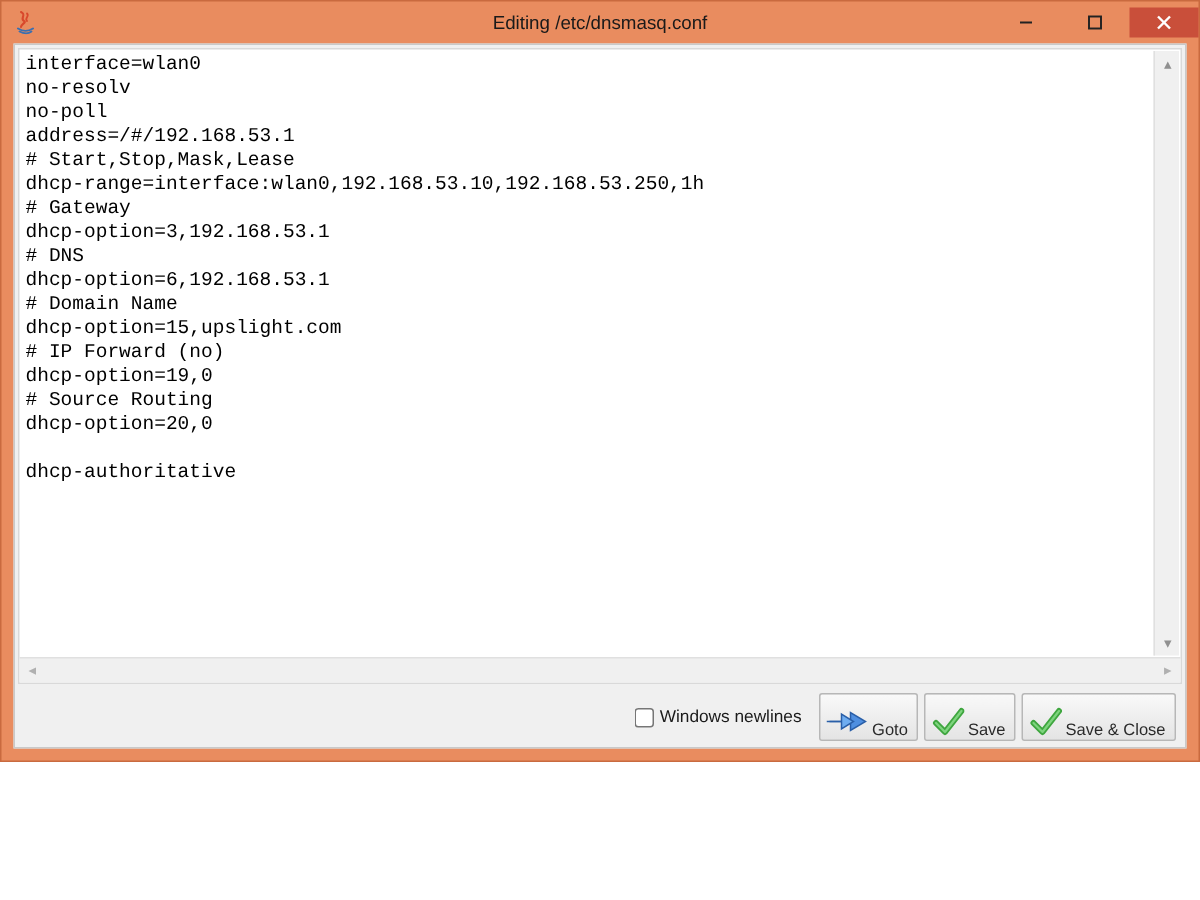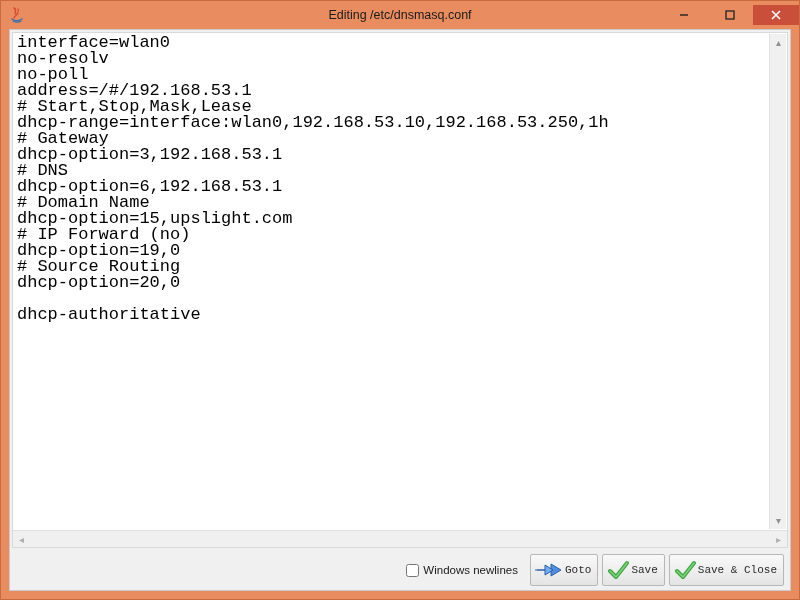--- a/index.html
+++ b/index.html
@@ -1,18 +1,18 @@
 <!DOCTYPE html>
 <html><head>
 <meta charset="utf-8">
 <style>
   * { box-sizing: border-box; margin: 0; padding: 0; }
   html, body { width: 800px; height: 600px; overflow: hidden; font-family: "Segoe UI", Tahoma, sans-serif; }
   .window {
-    width: 800px; height: 600px;
+    width: 800px; height: 508px;
     background: #e98c5f;
     border: 1px solid #c96a3f;
     display: flex; flex-direction: column;
   }
   .titlebar {
     height: 28px;
     display: flex; align-items: center;
     padding: 0 0 0 8px;
     position: relative;
   }
@@ -46,21 +46,21 @@
     position: relative;
     background: #fff;
     border: 1px solid #d9d9d9;
     margin: 2px;
     display: flex; flex-direction: column;
   }
   .editor {
     flex: 1;
     overflow: auto;
     font-family: "Courier New", monospace;
-    font-size: 17px;
+    font-size: 13px;
     line-height: 16px;
     color: #000;
     padding: 2px 4px;
     white-space: pre;
     border: none;
     outline: none;
     resize: none;
   }
   .hscroll {
     height: 17px;
@@ -99,23 +99,23 @@
     display: flex; align-items: flex-start; gap: 4px;
     font-size: 11.5px; color: #1a1a1a;
     margin-right: 8px;
   }
   .chk-wrap input { width: 13px; height: 13px; }
   .tbtn {
     height: 32px;
     background: linear-gradient(#f9f9f9, #e4e4e4);
     border: 1px solid #b7b7b7;
     border-radius: 2px;
-    display: flex; align-items: center; gap: 2px;
+    display: flex; align-items: flex-end; gap: 2px;
     padding: 0 6px 0 4px;
-    font-family: Liberation Mono, monospace;
+    font-family: Liberation Sans, sans-serif;
     font-size: 11px;
     color: #2a2a2a;
     cursor: pointer;
   }
   .tbtn .ticon { width: 28px; height: 24px; display:flex; align-items:center; justify-content:center; }
   .tbtn .ticon.narrow { width: 22px; }
 </style>
 </head>
 <body>
 

